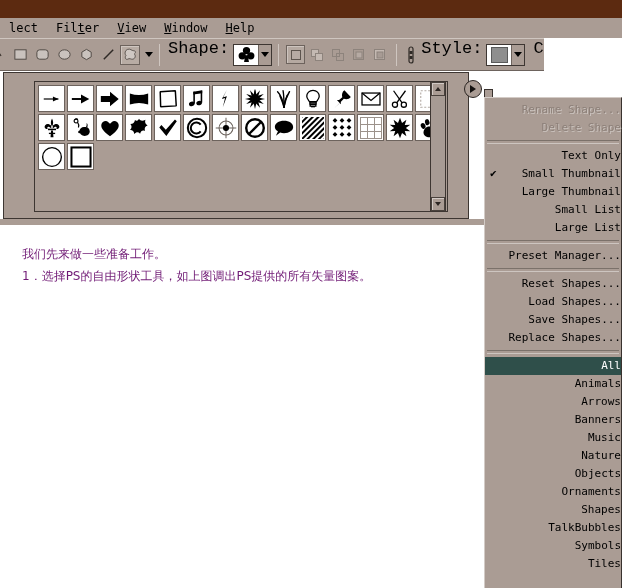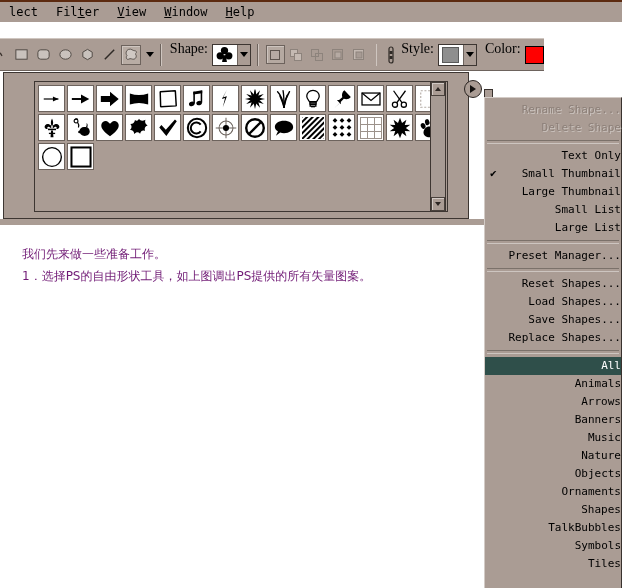--- a/index.html
+++ b/index.html
@@ -16,21 +16,21 @@
 
   
   #titlebar {
     position: absolute; left: 0; top: 0;
     width: 622px; height: 18px;
     background: #5c2a10;
   }
 
   
   #menubar {
-    position: absolute; left: 0; top: 2px;
+    position: absolute; left: 0; top: 18px;
     width: 622px; height: 20px;
     background: #aa9c94;
     display: flex;
     align-items: center;
     padding-left: 0px;
     box-sizing: border-box;
   }
   #menubar .mi {
     font-family: "DejaVu Sans Mono", monospace;
     font-size: 12px;
@@ -68,22 +68,22 @@
     margin: 0 1px;
     display: flex; align-items: center; justify-content: center;
     box-sizing: border-box;
   }
   .shapebtn.sel {
     border: 1px solid #6d635d;
     background: #b8aca4;
     box-shadow: inset 1px 1px 0 #cfc6c0;
   }
   .lbl {
-    font-family: Liberation Serif, serif;
-    font-size: 14px;
+    font-family: Liberation Mono, monospace;
+    font-size: 17px;
     color: #000;
     margin: 0 4px 12px 2px;
     white-space: nowrap;
   }
 
   
   .combo {
     display: flex;
     align-items: stretch;
     height: 22px;

